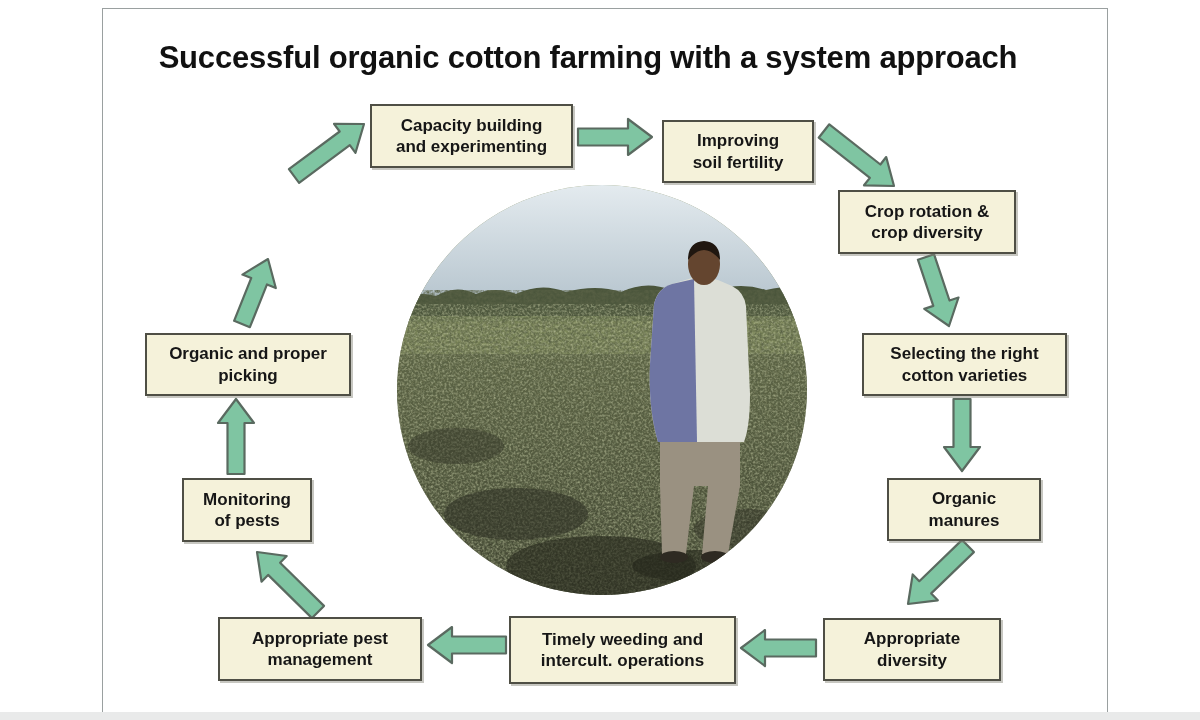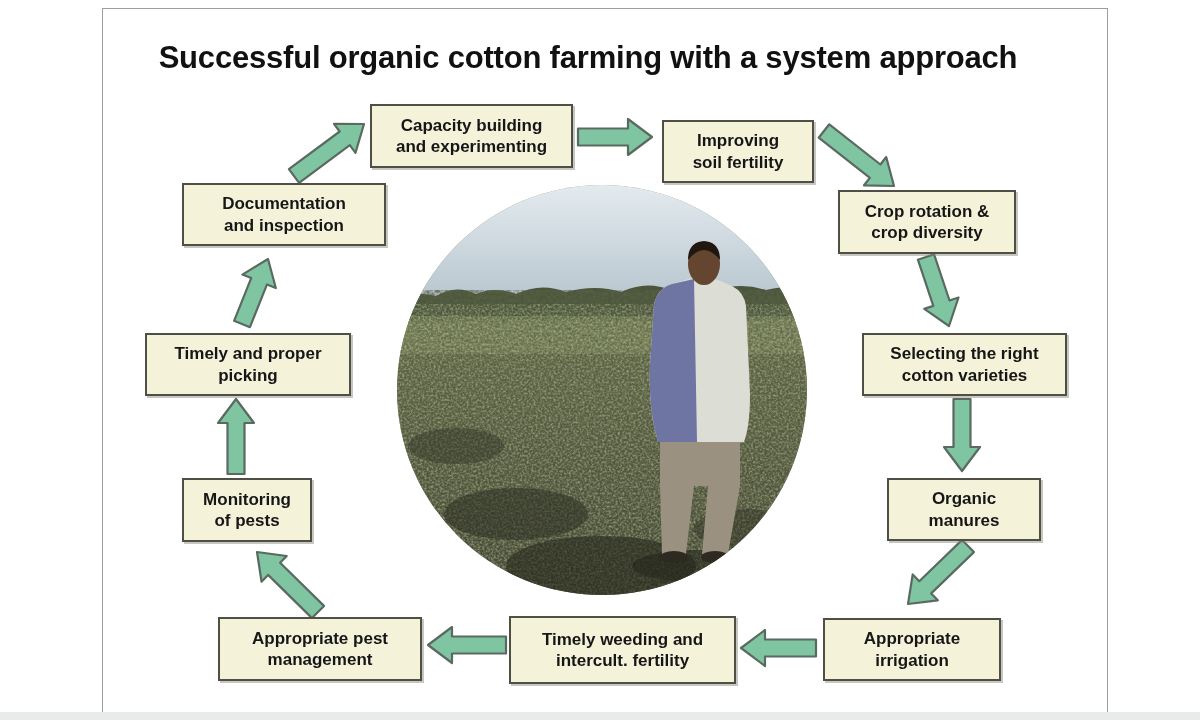--- a/index.html
+++ b/index.html
@@ -130,37 +130,33 @@
   <div class="box pos-croprot">
     <span>Crop rotation &amp;</span>
     <span>crop diversity</span>
   </div>
   <div class="box pos-organic">
     <span>Organic</span>
     <span>manures</span>
   </div>
   <div class="box pos-irrigation">
     <span>Appropriate</span>
-    <span>irrigation</span>
+    <span>diversity</span>
   </div>
   <div class="box pos-weeding">
     <span>Timely weeding and</span>
-    <span>intercult. fertility</span>
+    <span>intercult. operations</span>
   </div>
   <div class="box pos-pestmgmt">
     <span>Appropriate pest</span>
     <span>management</span>
   </div>
   <div class="box pos-monitoring">
     <span>Monitoring</span>
     <span>of pests</span>
   </div>
   <div class="box pos-picking">
-    <span>Timely and proper</span>
+    <span>Organic and proper</span>
     <span>picking</span>
-  </div>
-  <div class="box pos-documentation">
-    <span>Documentation</span>
-    <span>and inspection</span>
   </div>
 
   <div class="bottom-strip"></div>
 </div>
 
 </body></html>

